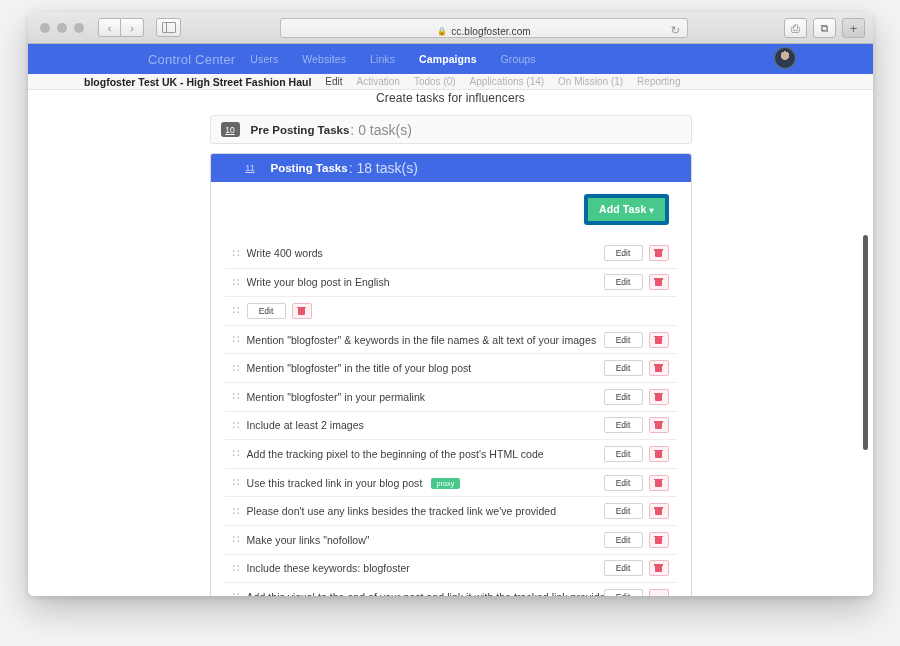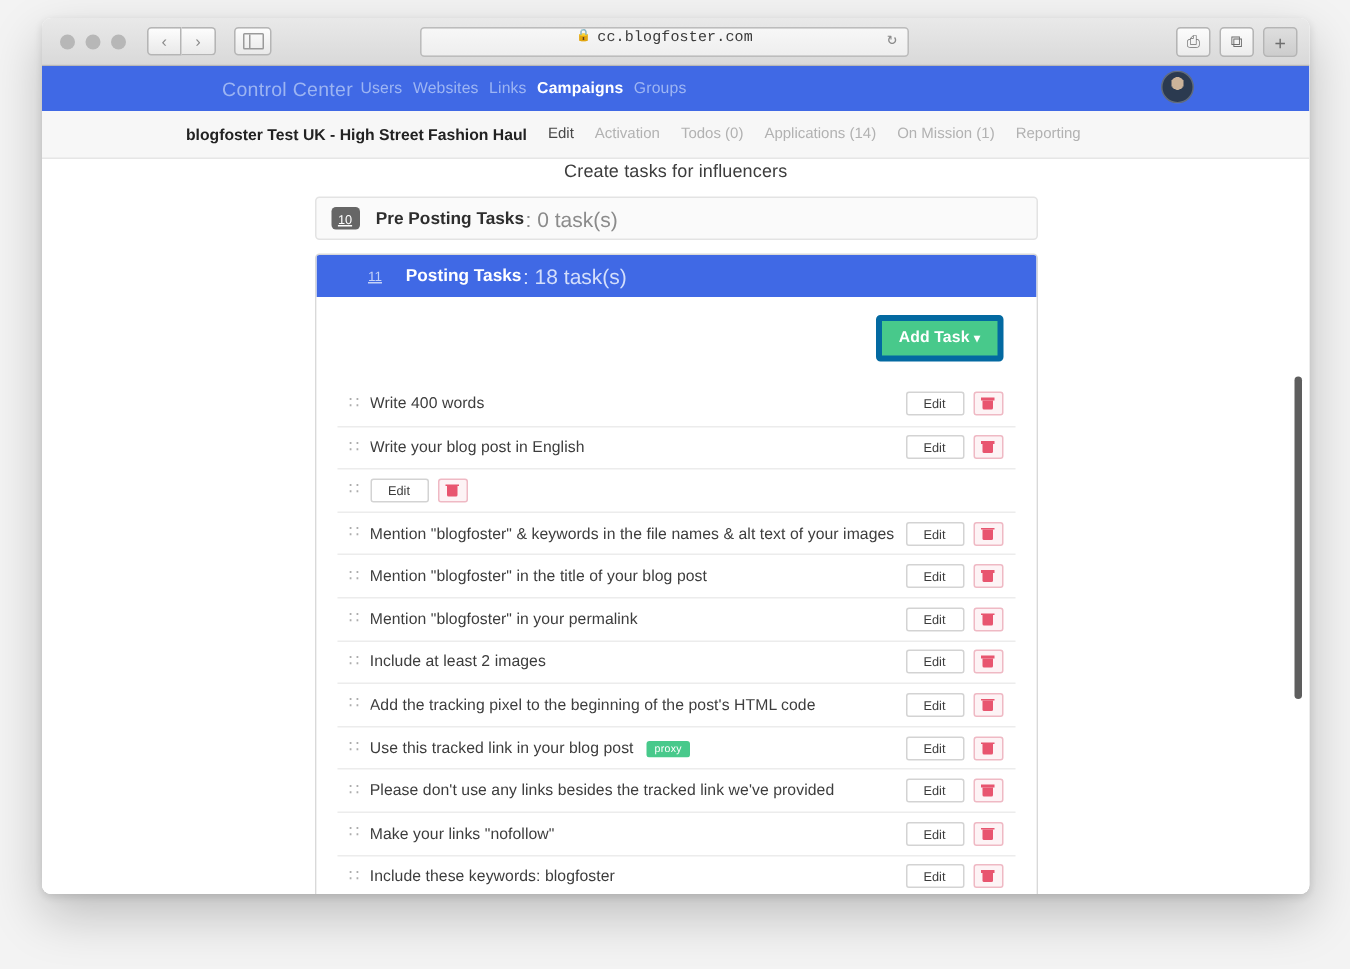--- a/index.html
+++ b/index.html
@@ -86,30 +86,29 @@
   .sidebar-glyph:after {
     content: "";
     position: absolute; left: 3px; top: 0; bottom: 0;
     width: 1px; background: #9a9a9a;
   }
 
   .urlbar {
     position: absolute;
     left: 252px;
     top: 6px;
-    width: 326px;
+    width: 408px;
     height: 20px;
     background: linear-gradient(#f7f7f7, #eeeeee);
     border: 1px solid #bcbcbc;
     border-radius: 3px;
     display: flex;
-    align-items: flex-start;
+    align-items: flex-end;
     justify-content: center;
     box-sizing: border-box;
-    font-family: Liberation Mono, monospace;
   }
   .url-text {
     font-size: 10px;
     color: #3a3a3a;
     letter-spacing: 0.1px;
   }
   .lock-icon {
     display: inline-block;
     margin-right: 4px;
     font-size: 8px;
@@ -165,22 +164,22 @@
   .brand {
     margin-left: 120px;
     font-size: 13px;
     color: #9cb4f2;
     font-weight: 400;
     letter-spacing: 0.2px;
   }
   .navlinks {
     display: flex;
     align-items: center;
-    margin-left: 5px;
-    gap: 7px;
+    margin-left: 15px;
+    gap: 24px;
   }
   .navlink {
     font-size: 10.5px;
     color: #9db5f3;
     letter-spacing: 0.1px;
   }
   .navlink.active {
     color: #ffffff;
     font-weight: bold;
   }
@@ -191,26 +190,26 @@
     width: 22px; height: 22px;
     border-radius: 50%;
     background: radial-gradient(circle at 50% 38%, #cbb39a 0 26%, #2b3a50 27% 100%);
     border: 1px solid rgba(255,255,255,0.25);
     box-sizing: border-box;
     overflow: hidden;
   }
 
   
   .subnav {
-    height: 32px;
+    height: 16px;
     background: #f7f7f7;
     border-bottom: 1px solid #e6e6e6;
     display: flex;
     align-items: center;
-    padding-left: 96px;
+    padding-left: 56px;
     box-sizing: border-box;
   }
   .subnav-title {
     font-size: 10.5px;
     font-weight: bold;
     color: #222;
     margin-right: 14px;
   }
   .subnav-links {
     display: flex;

